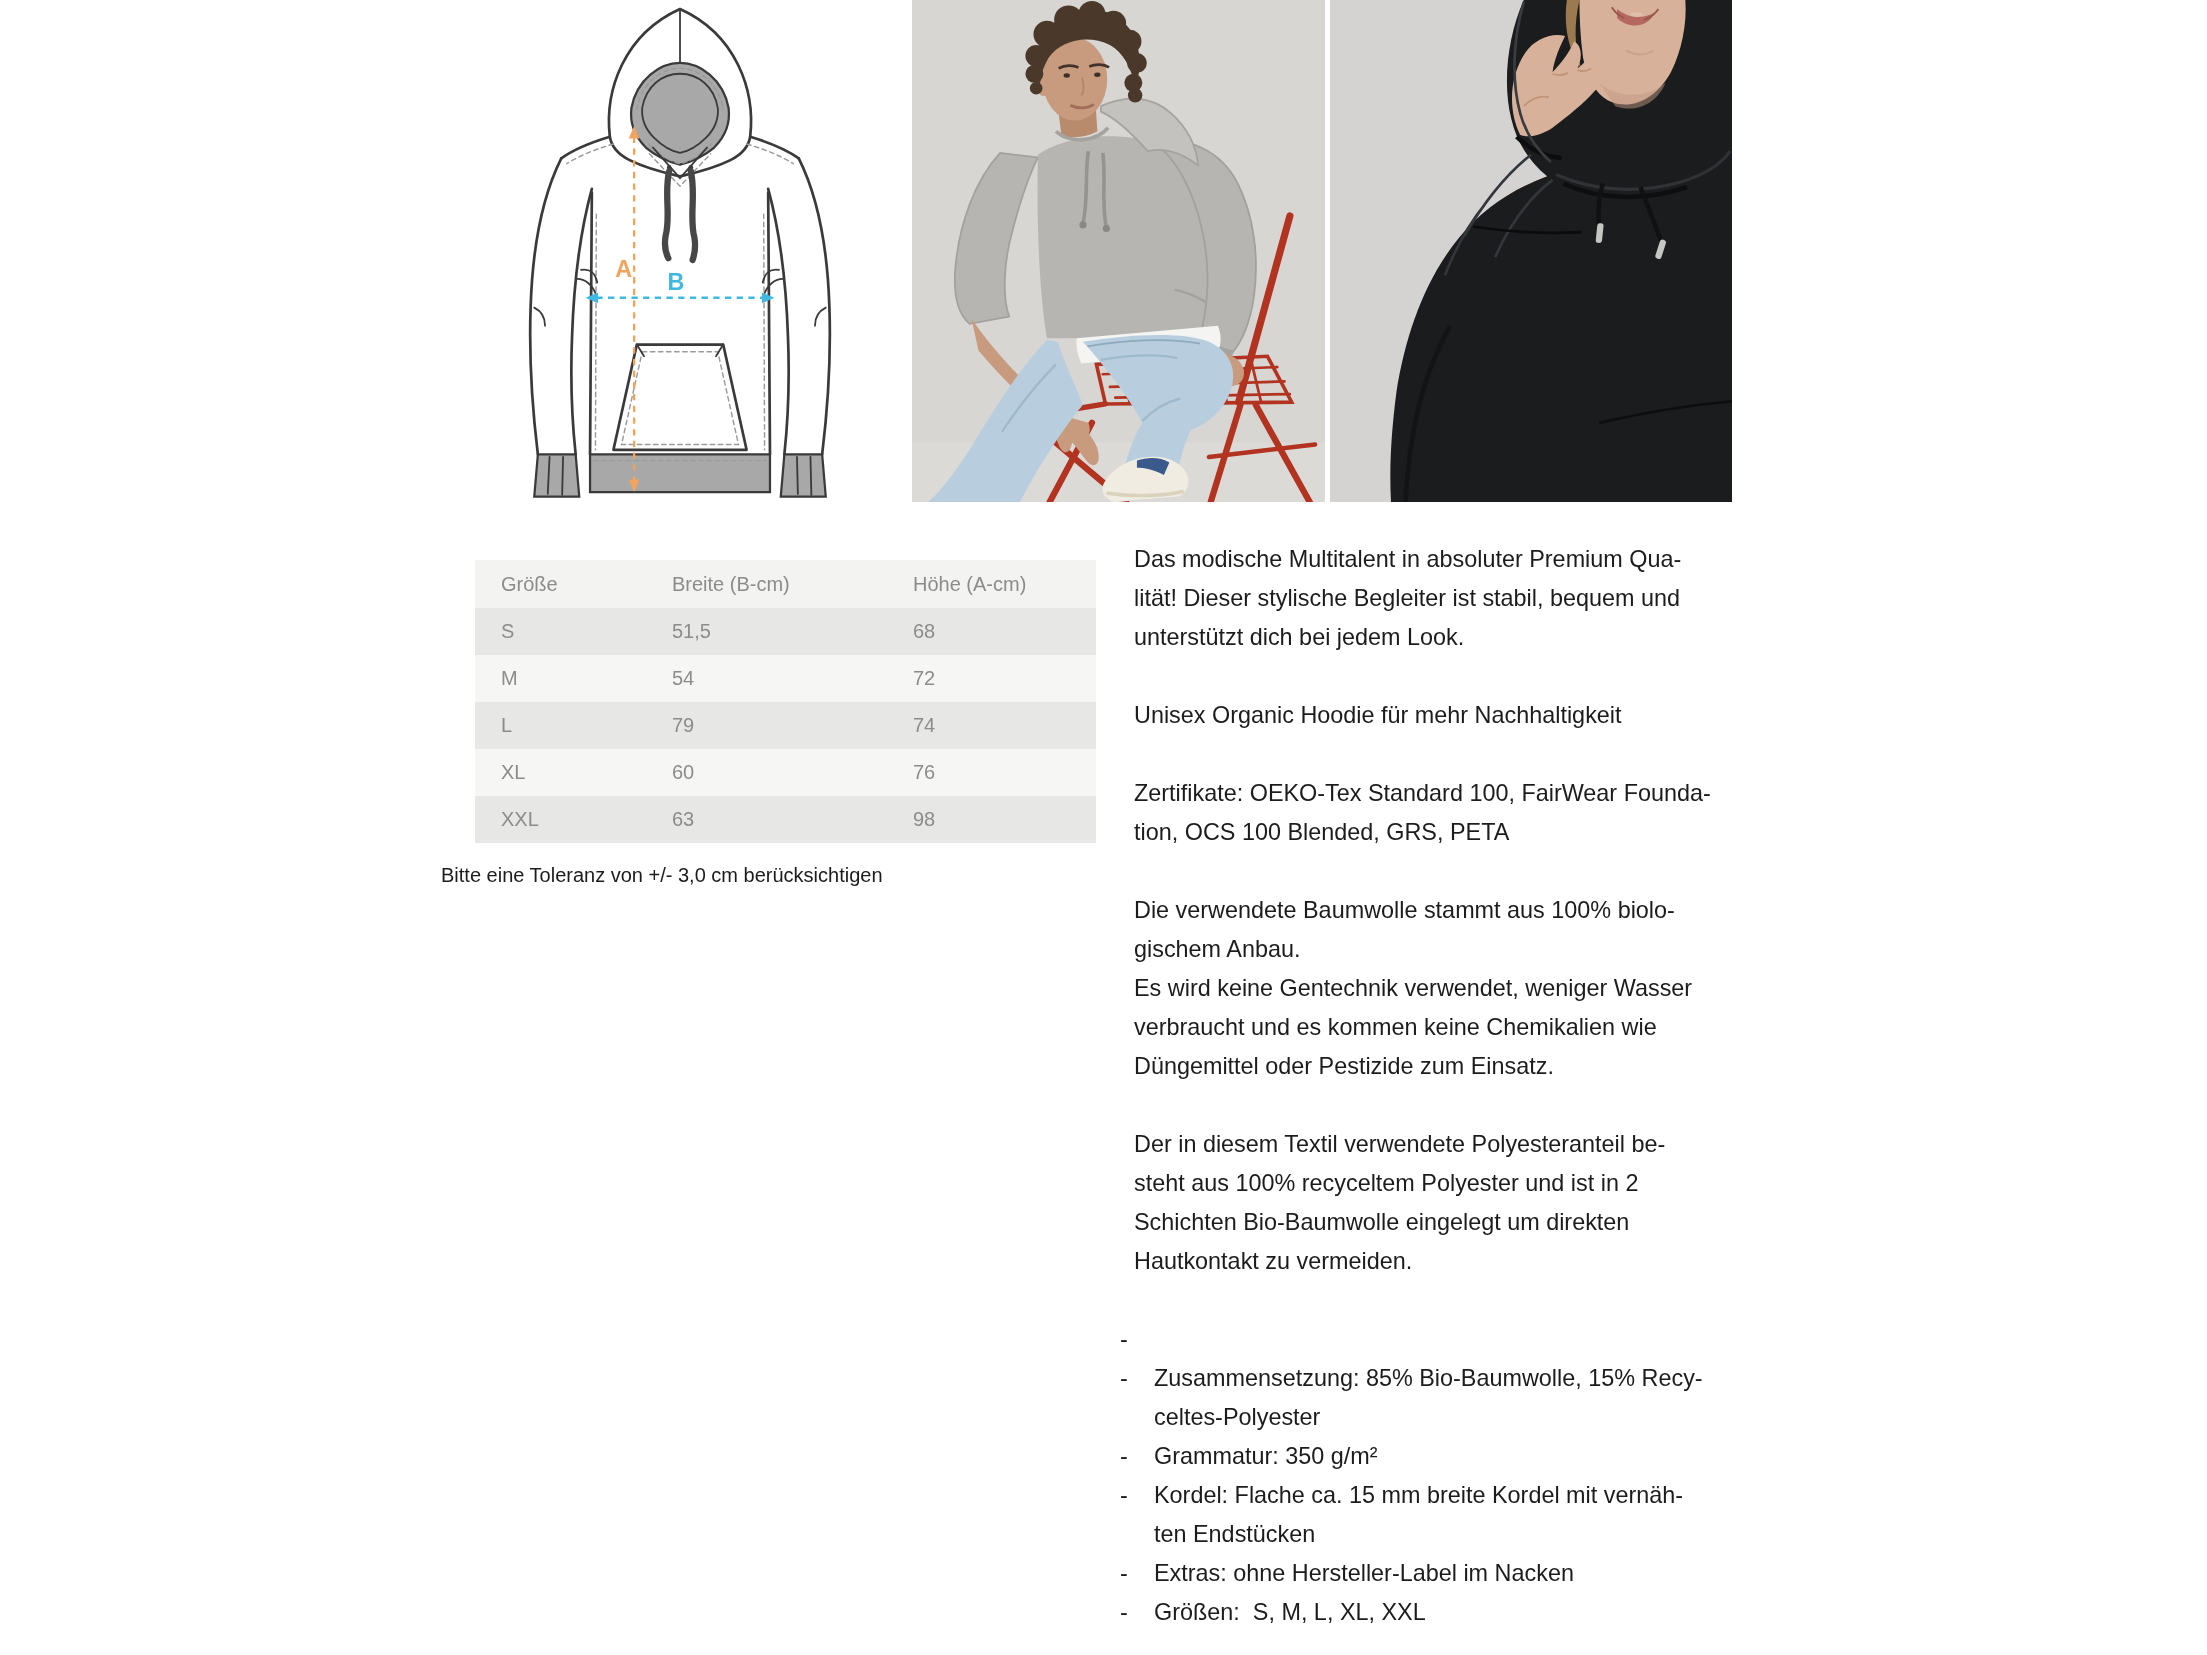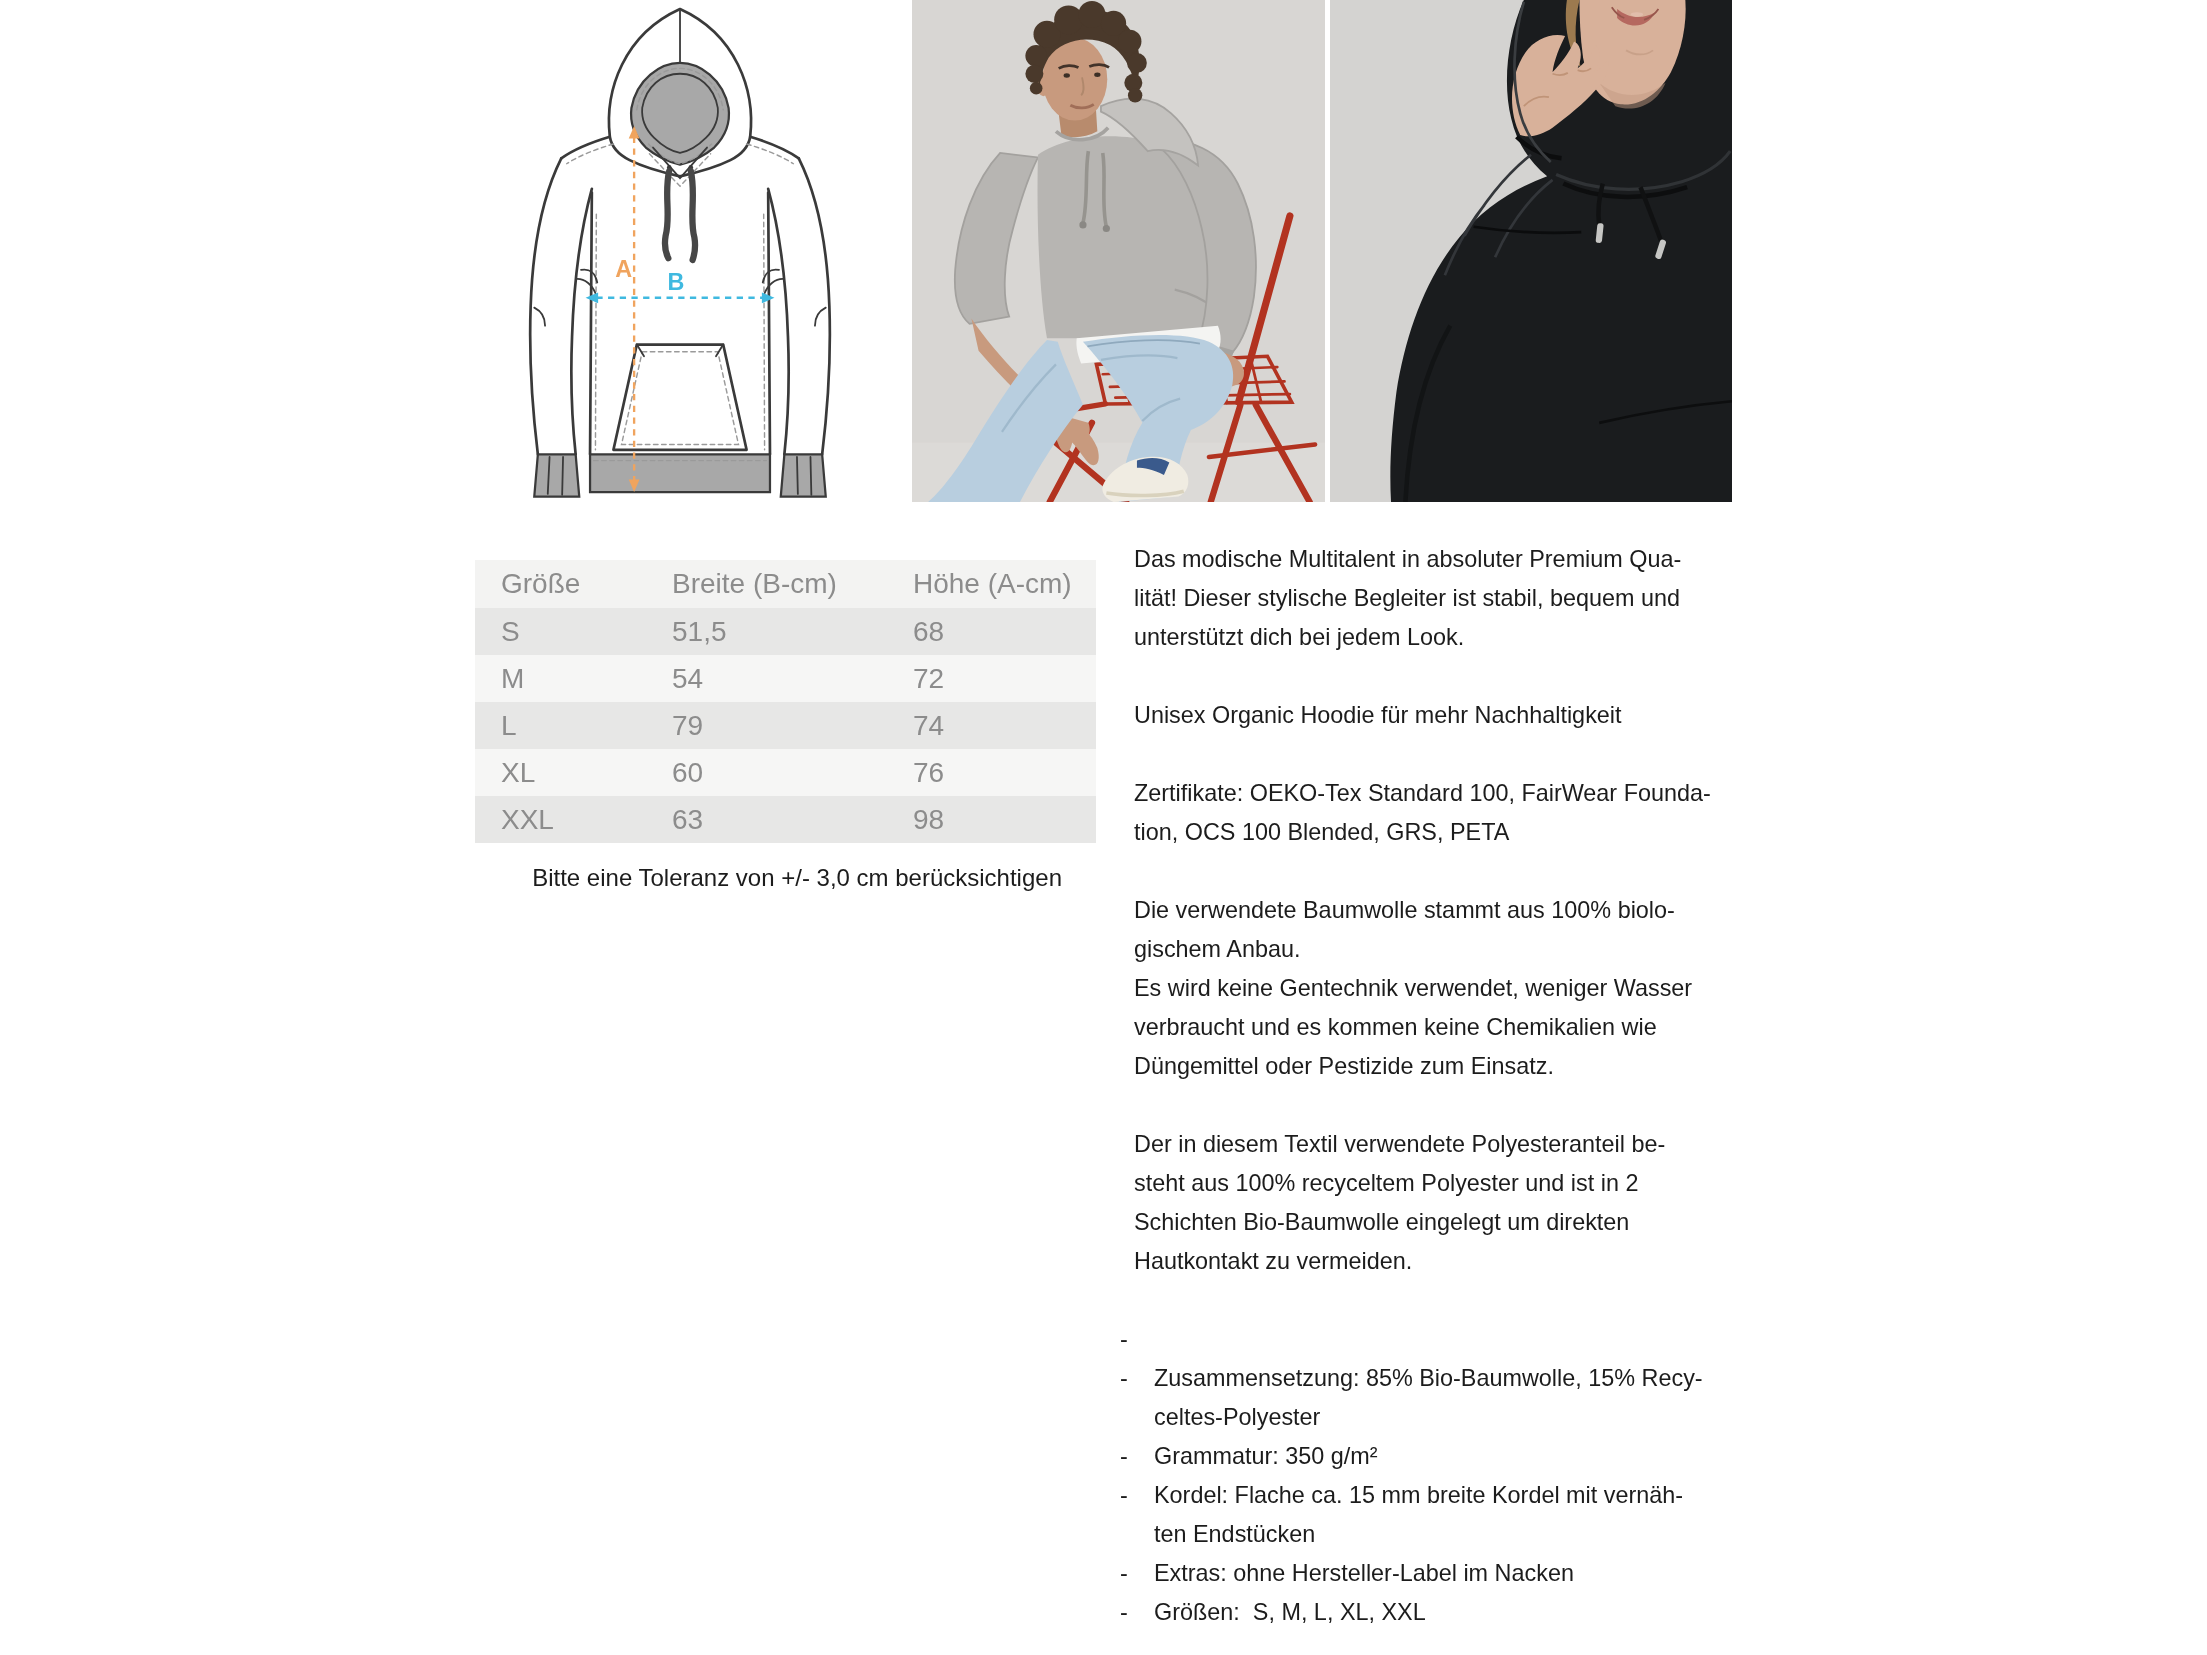--- a/index.html
+++ b/index.html
@@ -21,30 +21,30 @@
   .cord{fill:none;stroke:#474747;stroke-width:7;stroke-linecap:round;}
   .ma{stroke:var(--measure-a,#f0a45e);}
   .ma-f{fill:var(--measure-a,#f0a45e);}
   .mb{stroke:var(--measure-b,#3fb9e0);}
   .mb-f{fill:var(--measure-b,#3fb9e0);}
   .mline{fill:none;stroke-width:2.6;stroke-dasharray:7 6;}
   .mlabel{font-family:"Liberation Sans",sans-serif;font-size:26px;font-weight:bold;}
 
   
   .size-table{position:absolute;left:475px;top:560px;width:621px;border-collapse:collapse;table-layout:fixed;}
-  .size-table th,.size-table td{font-weight:400;font-size:28px;color:var(--table-text,#8c8c8c);
+  .size-table th,.size-table td{font-weight:400;font-size:20px;color:var(--table-text,#8c8c8c);
       text-align:left;vertical-align:middle;padding:0 0 0 26px;}
   .size-table col.c1{width:171px;} .size-table col.c2{width:241px;} .size-table col.c3{width:209px;}
   .size-table thead tr{height:48px;background:var(--table-header-bg,#f3f3f2);}
   .size-table tbody tr{height:47px;}
   .size-table tr.r-dark{background:var(--table-row-dark,#e7e7e6);}
   .size-table tr.r-light{background:var(--table-row-light,#f6f6f5);}
 
-  .tolerance-note{position:absolute;left:441px;top:864px;width:621px;text-align:right;
-      font-size:24px;color:var(--body-text,#1c1c1c);}
+  .tolerance-note{position:absolute;left:441px;top:864px;width:621px;text-align:left;
+      font-size:20px;color:var(--body-text,#1c1c1c);}
 
   
   .description{position:absolute;left:1120px;top:540px;width:648px;font-size:23.4px;
       line-height:39px;color:var(--body-text,#1c1c1c);}
   .para{white-space:pre;margin:0 0 39px 14px;}
   .bullet{display:flex;}
   .bullet .marker{flex:0 0 34px;}
   .bullet .text{white-space:pre;}
 </style>
 </head>

